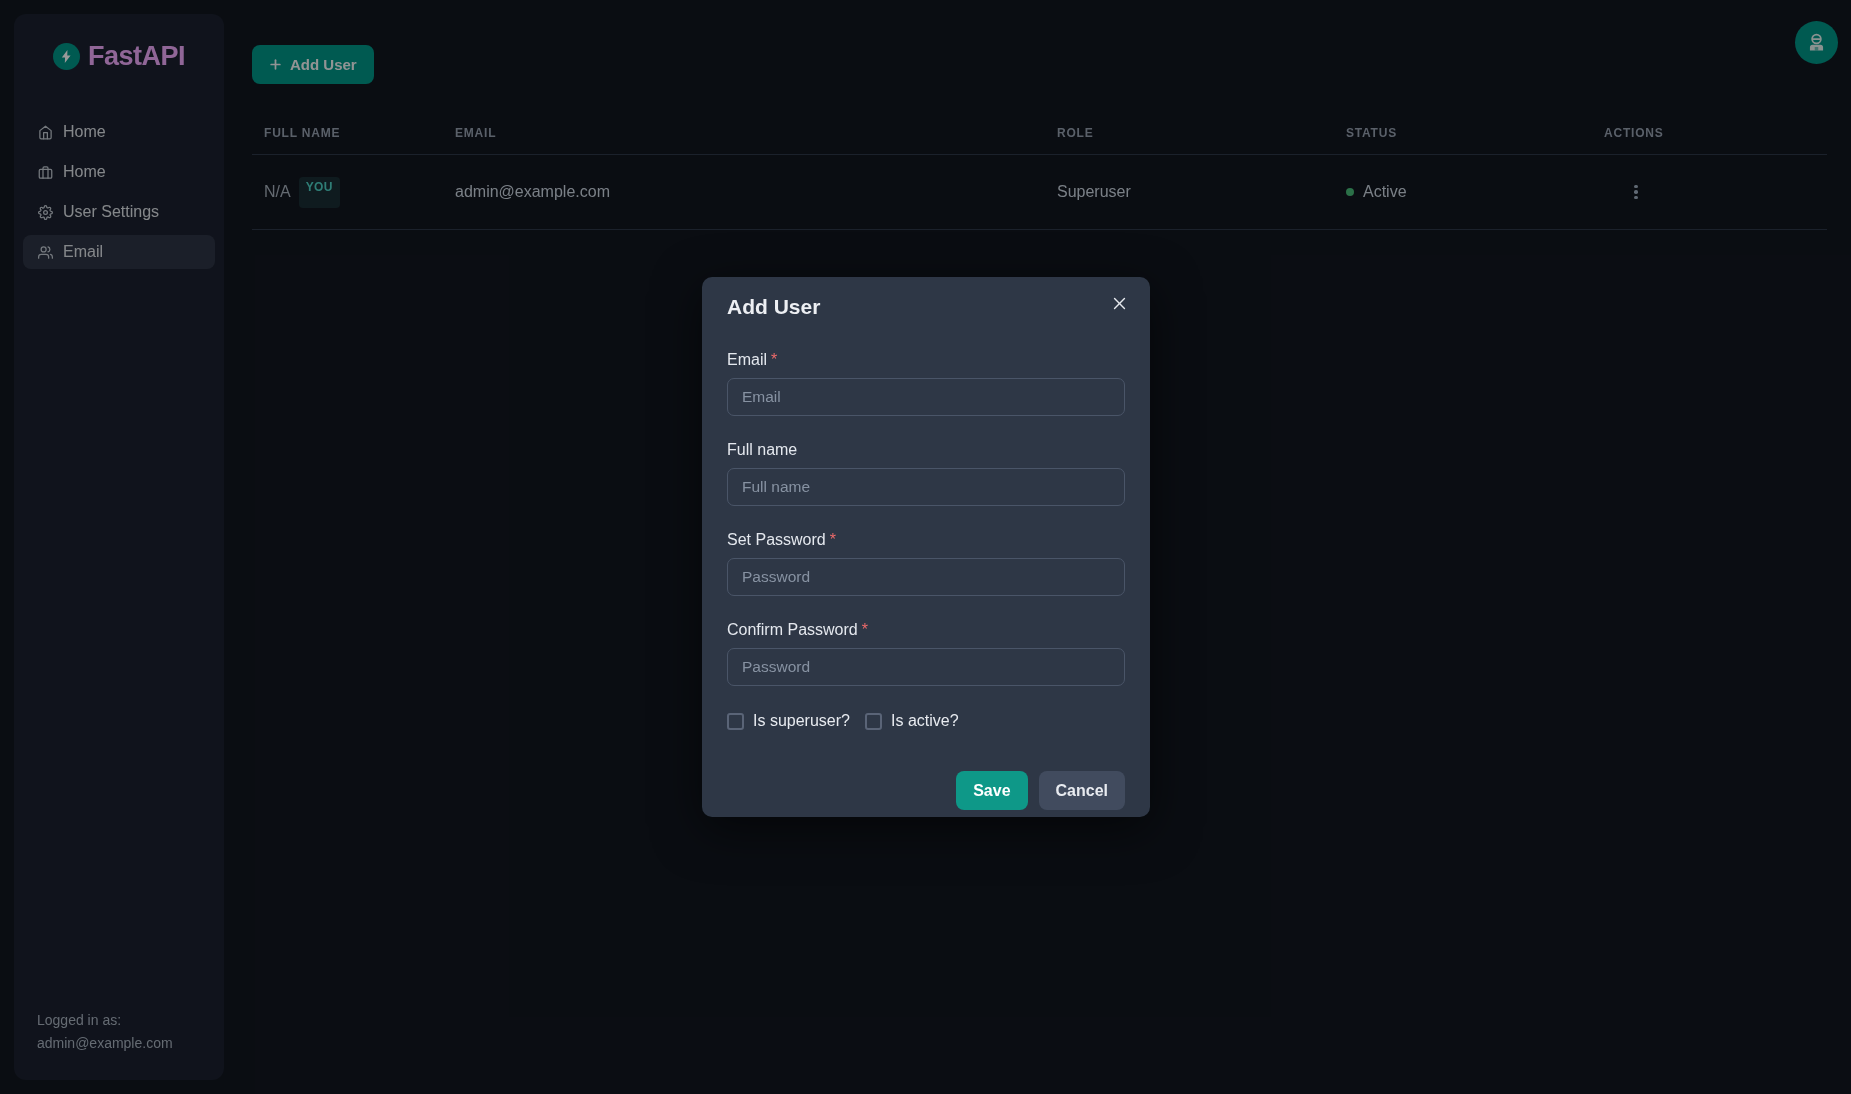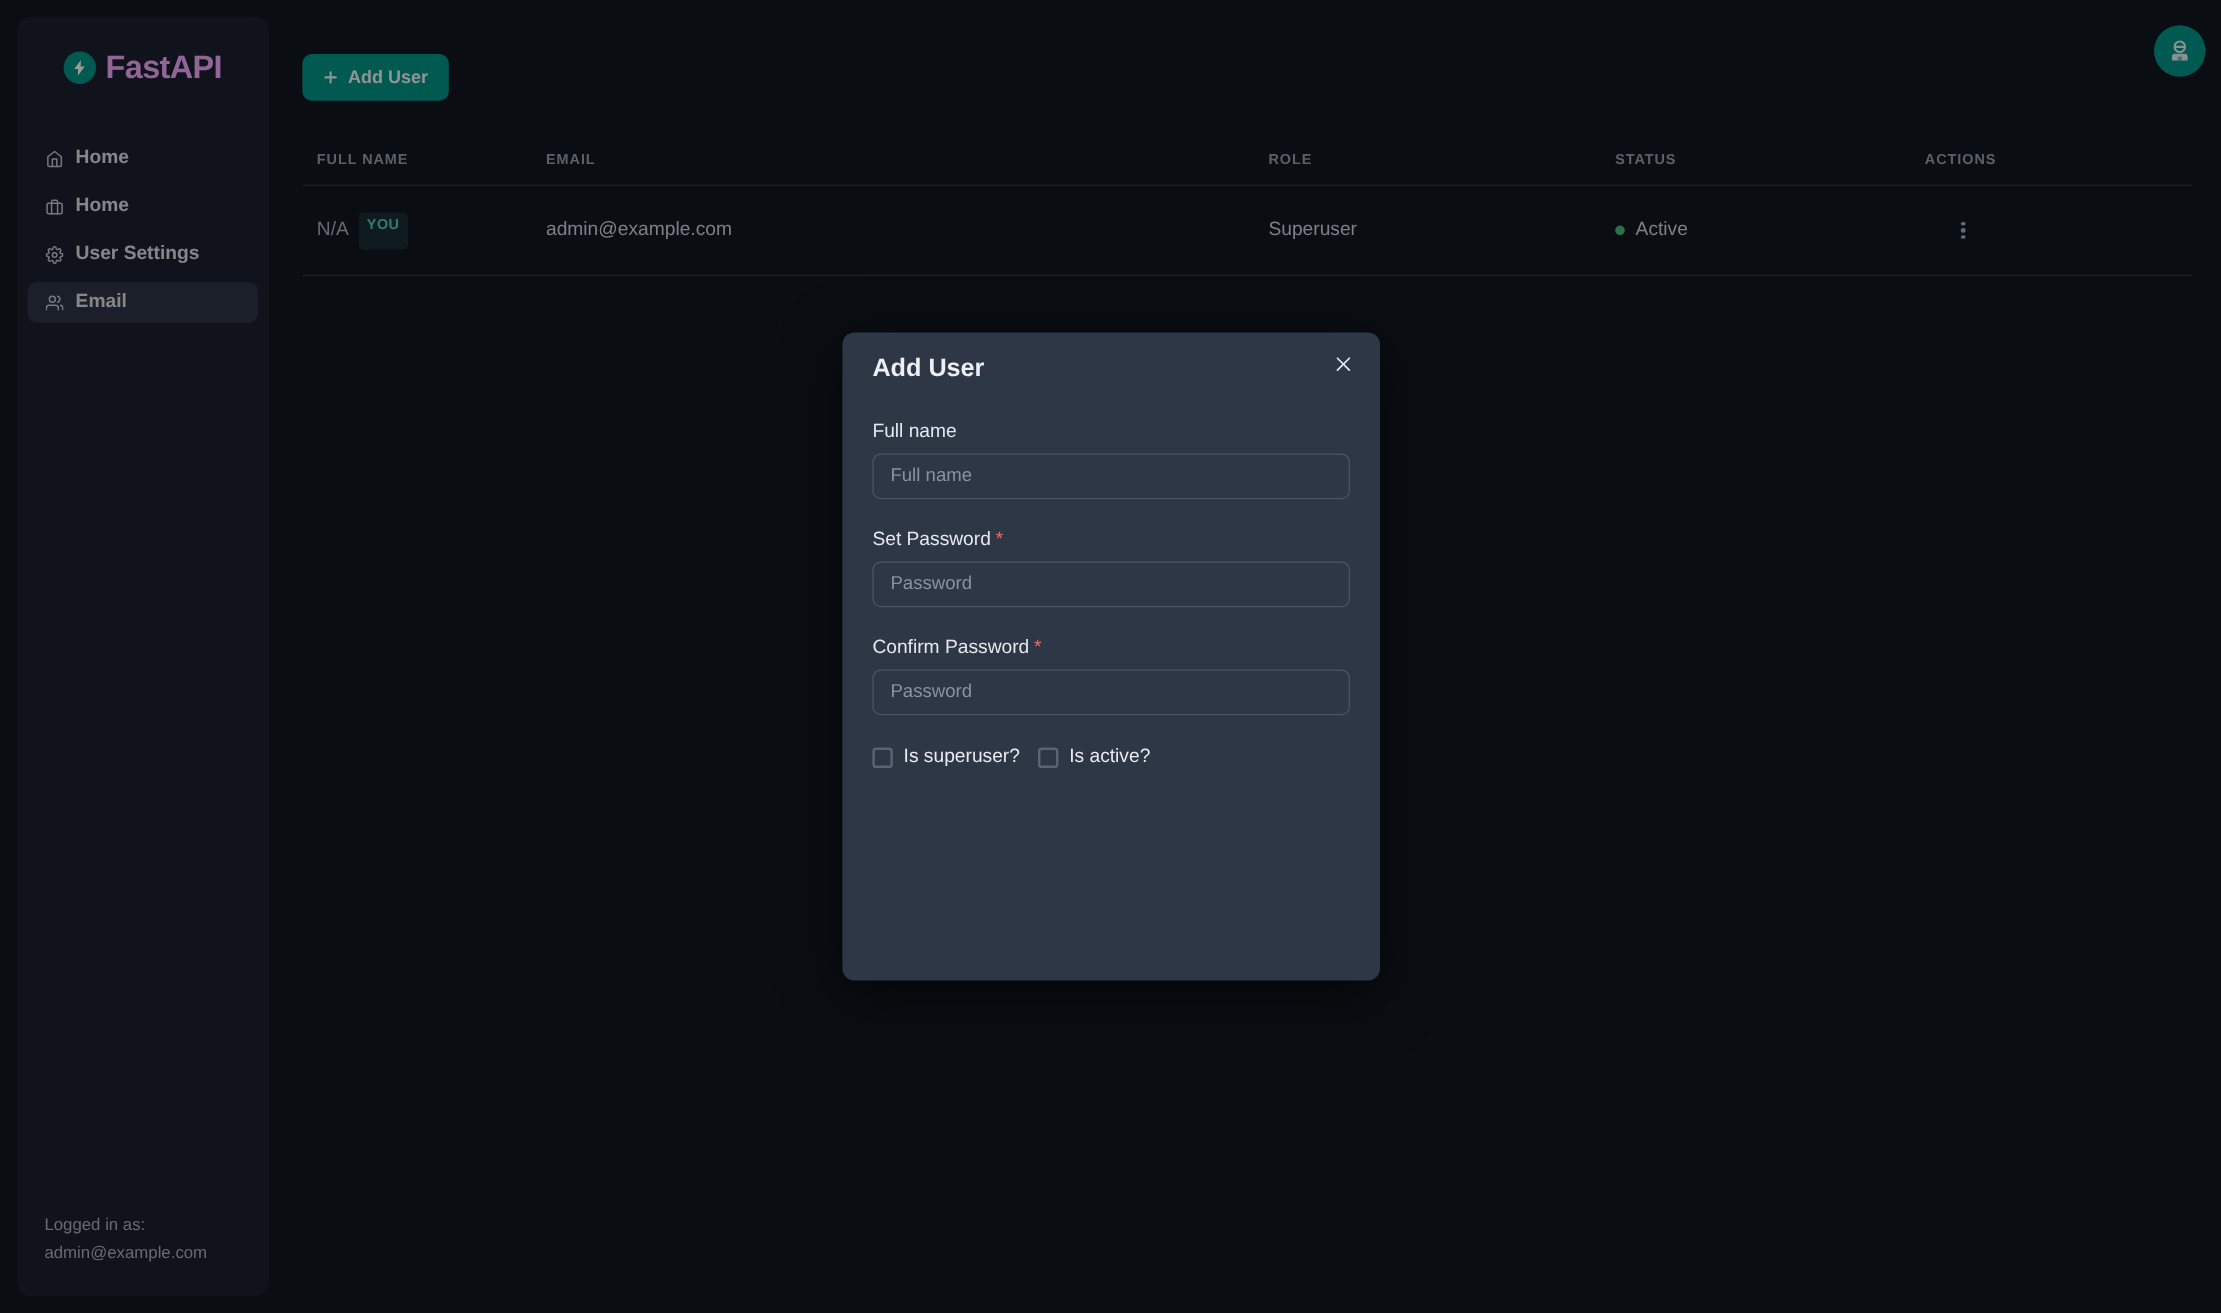--- a/index.html
+++ b/index.html
@@ -26,21 +26,21 @@
   }
   .logo-mark {
     width: 27px; height: 27px; border-radius: 50%;
     background: #009688; display: flex; align-items: center; justify-content: center;
   }
   .logo-text { font-size: 27px; font-weight: 600; color: #f0abfc; letter-spacing: -0.5px; }
   .nav { margin-top: 40px; display: flex; flex-direction: column; }
   .nav-item {
     height: 34px; margin: 3px 9px; padding-left: 15px;
     border-radius: 8px; display: flex; align-items: center; gap: 10px;
-    font-size: 16px; color: #DDE1E6; cursor: pointer; font-weight: bold;
+    font-size: 16px; color: #DDE1E6; cursor: pointer;
   }
   .nav-item.active { background: #2E3545; }
   .nav-item svg { stroke: #C3CAD3; }
   .sidebar-footer {
     margin-top: auto; padding: 0 23px 26px;
     font-size: 14px; line-height: 1.6; color: #A8B2BF;
   }
 
   
   .avatar-btn {
@@ -235,20 +235,26 @@
 
 <section class="modal">
   <h2 class="modal-title">Add User</h2>
   <button class="modal-close" aria-label="close">
     <svg width="17" height="17" viewBox="0 0 24 24" fill="none" stroke="#E6E9ED" stroke-width="2" stroke-linecap="round">
         <line x1="5" y1="5" x2="19" y2="19"></line>
         <line x1="19" y1="5" x2="5" y2="19"></line>
       </svg>
   </button>
 
+  <div class="field">
+    <div class="field-label">
+      <span>Email</span><span class="req">*</span>
+    </div>
+    <input type="text" placeholder="Email" style="">
+  </div>
 
   <div class="field">
     <div class="field-label">
       <span>Full name</span><span class="req"></span>
     </div>
     <input type="text" placeholder="Full name" style="">
   </div>
 
   <div class="field">
     <div class="field-label">
@@ -268,13 +274,17 @@
     <div class="check">
       <span class="checkbox"></span>
       <span class="check-label">Is superuser?</span>
     </div>
     <div class="check">
       <span class="checkbox"></span>
       <span class="check-label">Is active?</span>
     </div>
   </div>
 
+  <div class="modal-actions">
+    <button class="btn btn-save">Save</button>
+    <button class="btn btn-cancel">Cancel</button>
+  </div>
 </section>
 
 </body></html>

